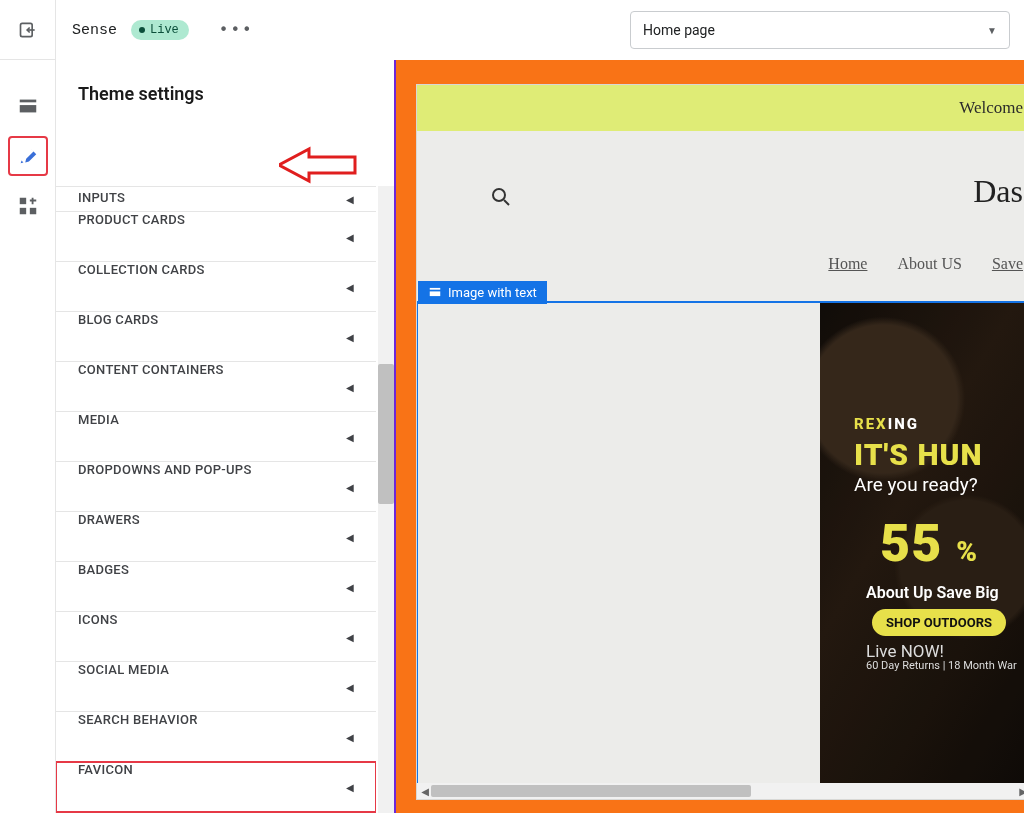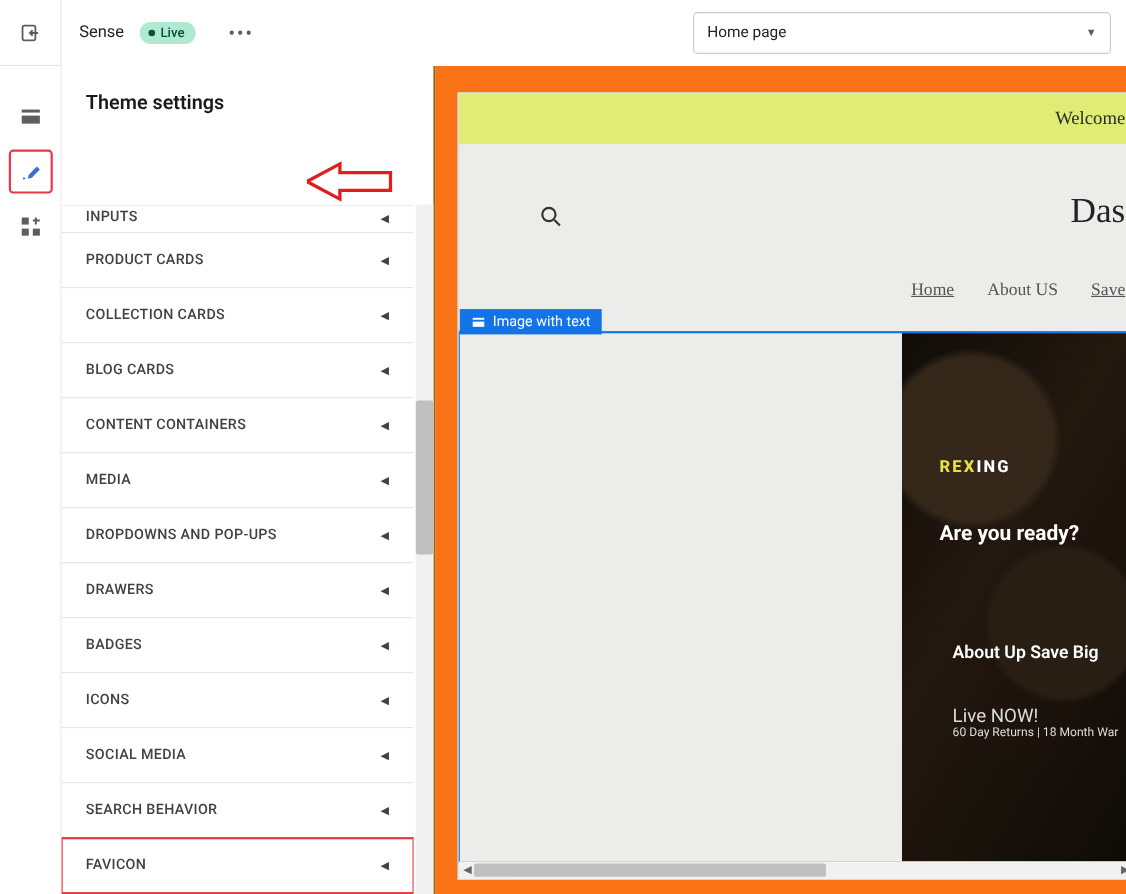--- a/index.html
+++ b/index.html
@@ -1,70 +1,70 @@
 <!DOCTYPE html>
 <html><head>
 <meta charset="utf-8">
 <style>
   * { box-sizing: border-box; margin: 0; padding: 0; }
   html, body { width: 1024px; height: 813px; font-family: -apple-system, "Segoe UI", Roboto, Arial, sans-serif; background: #fff; overflow: hidden; }
 
   
   .topbar { position: absolute; top: 0; left: 0; right: 0; height: 60px; display: flex; align-items: center; }
   .topbar .exit-cell { width: 56px; height: 60px; display:flex; align-items:center; justify-content:center; border-right: 1px solid #e5e5e5; border-bottom: 1px solid #e5e5e5; }
-  .topbar .title-area { display:flex; gap: 14px; padding-left: 16px; }
+  .topbar .title-area { display:flex; align-items:center; gap: 14px; padding-left: 16px; font-family: Liberation Mono, monospace; }
   .topbar .theme-name { font-size: 15px; color: #202223; }
   .live-badge { background:#aee9d1; color:#0b4f3a; font-size:12px; font-weight:500; padding:3px 10px 3px 8px; border-radius: 11px; display:inline-flex; align-items:center; gap:5px;}
   .live-badge::before{content:"";width:6px;height:6px;border-radius:50%;background:#0b4f3a;display:inline-block;}
   .more-dots { margin-left: 16px; color:#5c5f62; letter-spacing:2px; font-weight:700; font-size:16px; cursor:pointer;}
   .page-select { margin-left:auto; margin-right:14px; width:380px; height:38px; border:1px solid #c9cccf; border-radius:4px; display:flex; align-items:center; padding:0 12px; font-size:14px; color:#202223;text-align:center; }
   .page-select .caret { margin-left:auto; color:#5c5f62; font-size:10px; }
 
   
   .rail { position:absolute; top:60px; left:0; width:56px; border-right:1px solid #e5e5e5; height:753px; display:flex; flex-direction:column; align-items:center; padding-top:26px; gap:10px; }
   .rail-btn { width:40px; height:40px; border-radius:4px; display:flex; align-items:center; justify-content:center; color:#5c5f62; }
   .rail-btn.active { border:2px solid #e63946; }
   .rail-btn svg { width:22px; height:22px; }
 
   
-  .panel { position:absolute; left:56px; top:60px; width:340px; height:753px; border-right:2px solid #a16207; background:#fff; }
+  .panel { position:absolute; left:56px; top:60px; width:340px; height:753px; border-right:2px solid #6d28d9; background:#fff; }
   .panel-header { height:66px; display:flex; align-items:center; padding:0 22px; font-size:18px; font-weight:600; color:#1a1a1a;}
   .red-arrow { position:absolute; left:223px; top:84px; pointer-events:none;}
   .settings-list { position:absolute; top:126px; left:0; right:18px; bottom:0; overflow:hidden; }
-  .settings-item { height:50px; border-bottom:1px solid #e5e5e5; display:flex; align-items:center; padding:0 22px; font-size:13px; letter-spacing:.3px; color:#404246; text-transform:uppercase; font-weight:500; cursor:pointer; position:relative;}
+  .settings-item { height:50px; border-bottom:1px solid #e5e5e5; display:flex; padding:0 22px; font-size:13px; letter-spacing:.3px; color:#404246; text-transform:uppercase; font-weight:500; cursor:pointer; position:relative;}
   .settings-item .tri { position:absolute; right:22px; top:50%; transform:translateY(-50%); font-size:10px; color:#404246;}
   .settings-item.cut { height:26px; border-top:1px solid #e5e5e5; align-items:center; padding-bottom:4px;}
   .settings-item.highlight { outline:2px solid #e63946; outline-offset:-1px;}
   .panel-scroll { position:absolute; right:0; top:126px; width:16px; height:680px; background:#f1f1f1;}
   .panel-thumb { position:absolute; right:0; top:304px; width:16px; height:140px; background:#c0c0c0; border-radius:2px;}
 
   
   .canvas-wrap { position:absolute; left:396px; top:60px; right:0; height:753px; background:#f97316; padding:24px 0 0 20px;}
   .frame { position:relative; width:616px; height:716px; background:#ececea; border:1px solid #d8d8d6; overflow:hidden;}
   .announce { height:46px; background:#dfec76; display:flex; align-items:center; justify-content:flex-end; padding-right:8px; font-family:Georgia, 'Times New Roman', serif; font-size:17px; color:#2b2b2b;}
   .store-head { height:148px; position:relative; }
   .store-head .search { position:absolute; left:72px; top:54px; color:#333; }
   .store-head .logo { position:absolute; right:8px; top:42px; font-family:Georgia, 'Times New Roman', serif; font-size:32px; color:#222;}
   .store-nav { position:absolute; left:0; right:0; bottom:6px; display:flex; gap:30px; justify-content:flex-end; padding-right:8px; font-family:Georgia, 'Times New Roman', serif; font-size:16px; color:#555;}
   .store-nav a { text-decoration:none; color:#555;}
   .store-nav a.under { text-decoration:underline; }
-  .section-tag { position:absolute; left:1px; top:196px; background:#1473e6; color:#fff; font-size:13px; padding:4px 10px; display:flex; align-items:flex-end; gap:6px; z-index:3;}
+  .section-tag { position:absolute; left:1px; top:196px; background:#1473e6; color:#fff; font-size:13px; padding:4px 10px; display:flex; align-items:flex-start; gap:6px; z-index:3;}
   .section-body { position:absolute; left:1px; top:218px; right:1px; height:480px; outline:2px solid #1473e6; background:#ececea;}
   
   .promo { position:absolute; right:0; top:0; width:210px; height:480px; background:#1a140f; overflow:hidden;}
   .promo::before{content:"";position:absolute;inset:0;background:
     radial-gradient(circle at 30% 20%, #3a2b1d 0 18%, transparent 20%),
     radial-gradient(circle at 70% 55%, #2c2015 0 22%, transparent 24%),
     linear-gradient(120deg,#0f0b08 0%, #25190f 40%, #1a120b 70%, #0d0906 100%);
     opacity:.85;}
   .promo > * { position:relative; }
   .p-brand { position:absolute; left:34px; top:112px; font-size:15px; font-weight:800; letter-spacing:2px; }
   .p-brand .rx{color:#e7e04a;} .p-brand .ing{color:#fff;}
   .p-head1 { position:absolute; left:34px; top:134px; font-size:30px; font-weight:900; color:#e7e04a; letter-spacing:1px;}
-  .p-head2 { position:absolute; left:34px; top:170px; font-size:19px; color:#fff; font-weight:700;}
+  .p-head2 { position:absolute; left:34px; top:170px; font-size:19px; color:#fff; font-weight:400;}
   .p-pct   { position:absolute; left:60px; top:210px; font-size:52px; font-weight:900; color:#e7e04a; letter-spacing:1px;}
   .p-pct small{font-size:28px; font-weight:900;}
   .p-sub   { position:absolute; left:46px; top:280px; font-size:16px; color:#fff; font-weight:600;}
   .p-btn   { position:absolute; left:52px; top:306px; background:#e7e04a; color:#111; font-size:13px; font-weight:700; padding:6px 14px; border-radius:14px;}
   .p-fine1 { position:absolute; left:46px; top:338px; font-size:17px; color:#ddd;}
   .p-fine2 { position:absolute; left:46px; top:356px; font-size:11px; color:#ddd;}
 
   .hscroll { position:absolute; left:0; right:0; bottom:0; height:16px; background:#f1f1f1;}
   .hscroll .hthumb{position:absolute; left:14px; top:2px; height:12px; width:320px; background:#c0c0c0; border-radius:2px;}
   .hscroll .harrow{position:absolute; top:0; width:16px; height:16px; display:flex;align-items:center;justify-content:center;color:#666;font-size:10px;}
@@ -213,22 +213,27 @@
           <rect x="3" y="11" width="18" height="8"></rect>
         </svg>
       <span>Image with text</span>
     </div>
 
     <div class="section-body">
       <div class="promo">
         <div class="p-brand">
           <span class="rx">REX</span><span class="ing">ING</span>
         </div>
+        <div class="p-head1">IT'S HUN</div>
         <div class="p-head2">Are you ready?</div>
+        <div class="p-pct">
+          <span>55</span> <small>%</small>
+        </div>
         <div class="p-sub">About Up Save Big</div>
+        <div class="p-btn">SHOP OUTDOORS</div>
         <div class="p-fine1">Live NOW!</div>
         <div class="p-fine2">60 Day Returns | 18 Month War</div>
       </div>
     </div>
 
     <div class="hscroll">
       <span class="harrow l">◀</span>
       <div class="hthumb"></div>
       <span class="harrow r">▶</span>
     </div>

